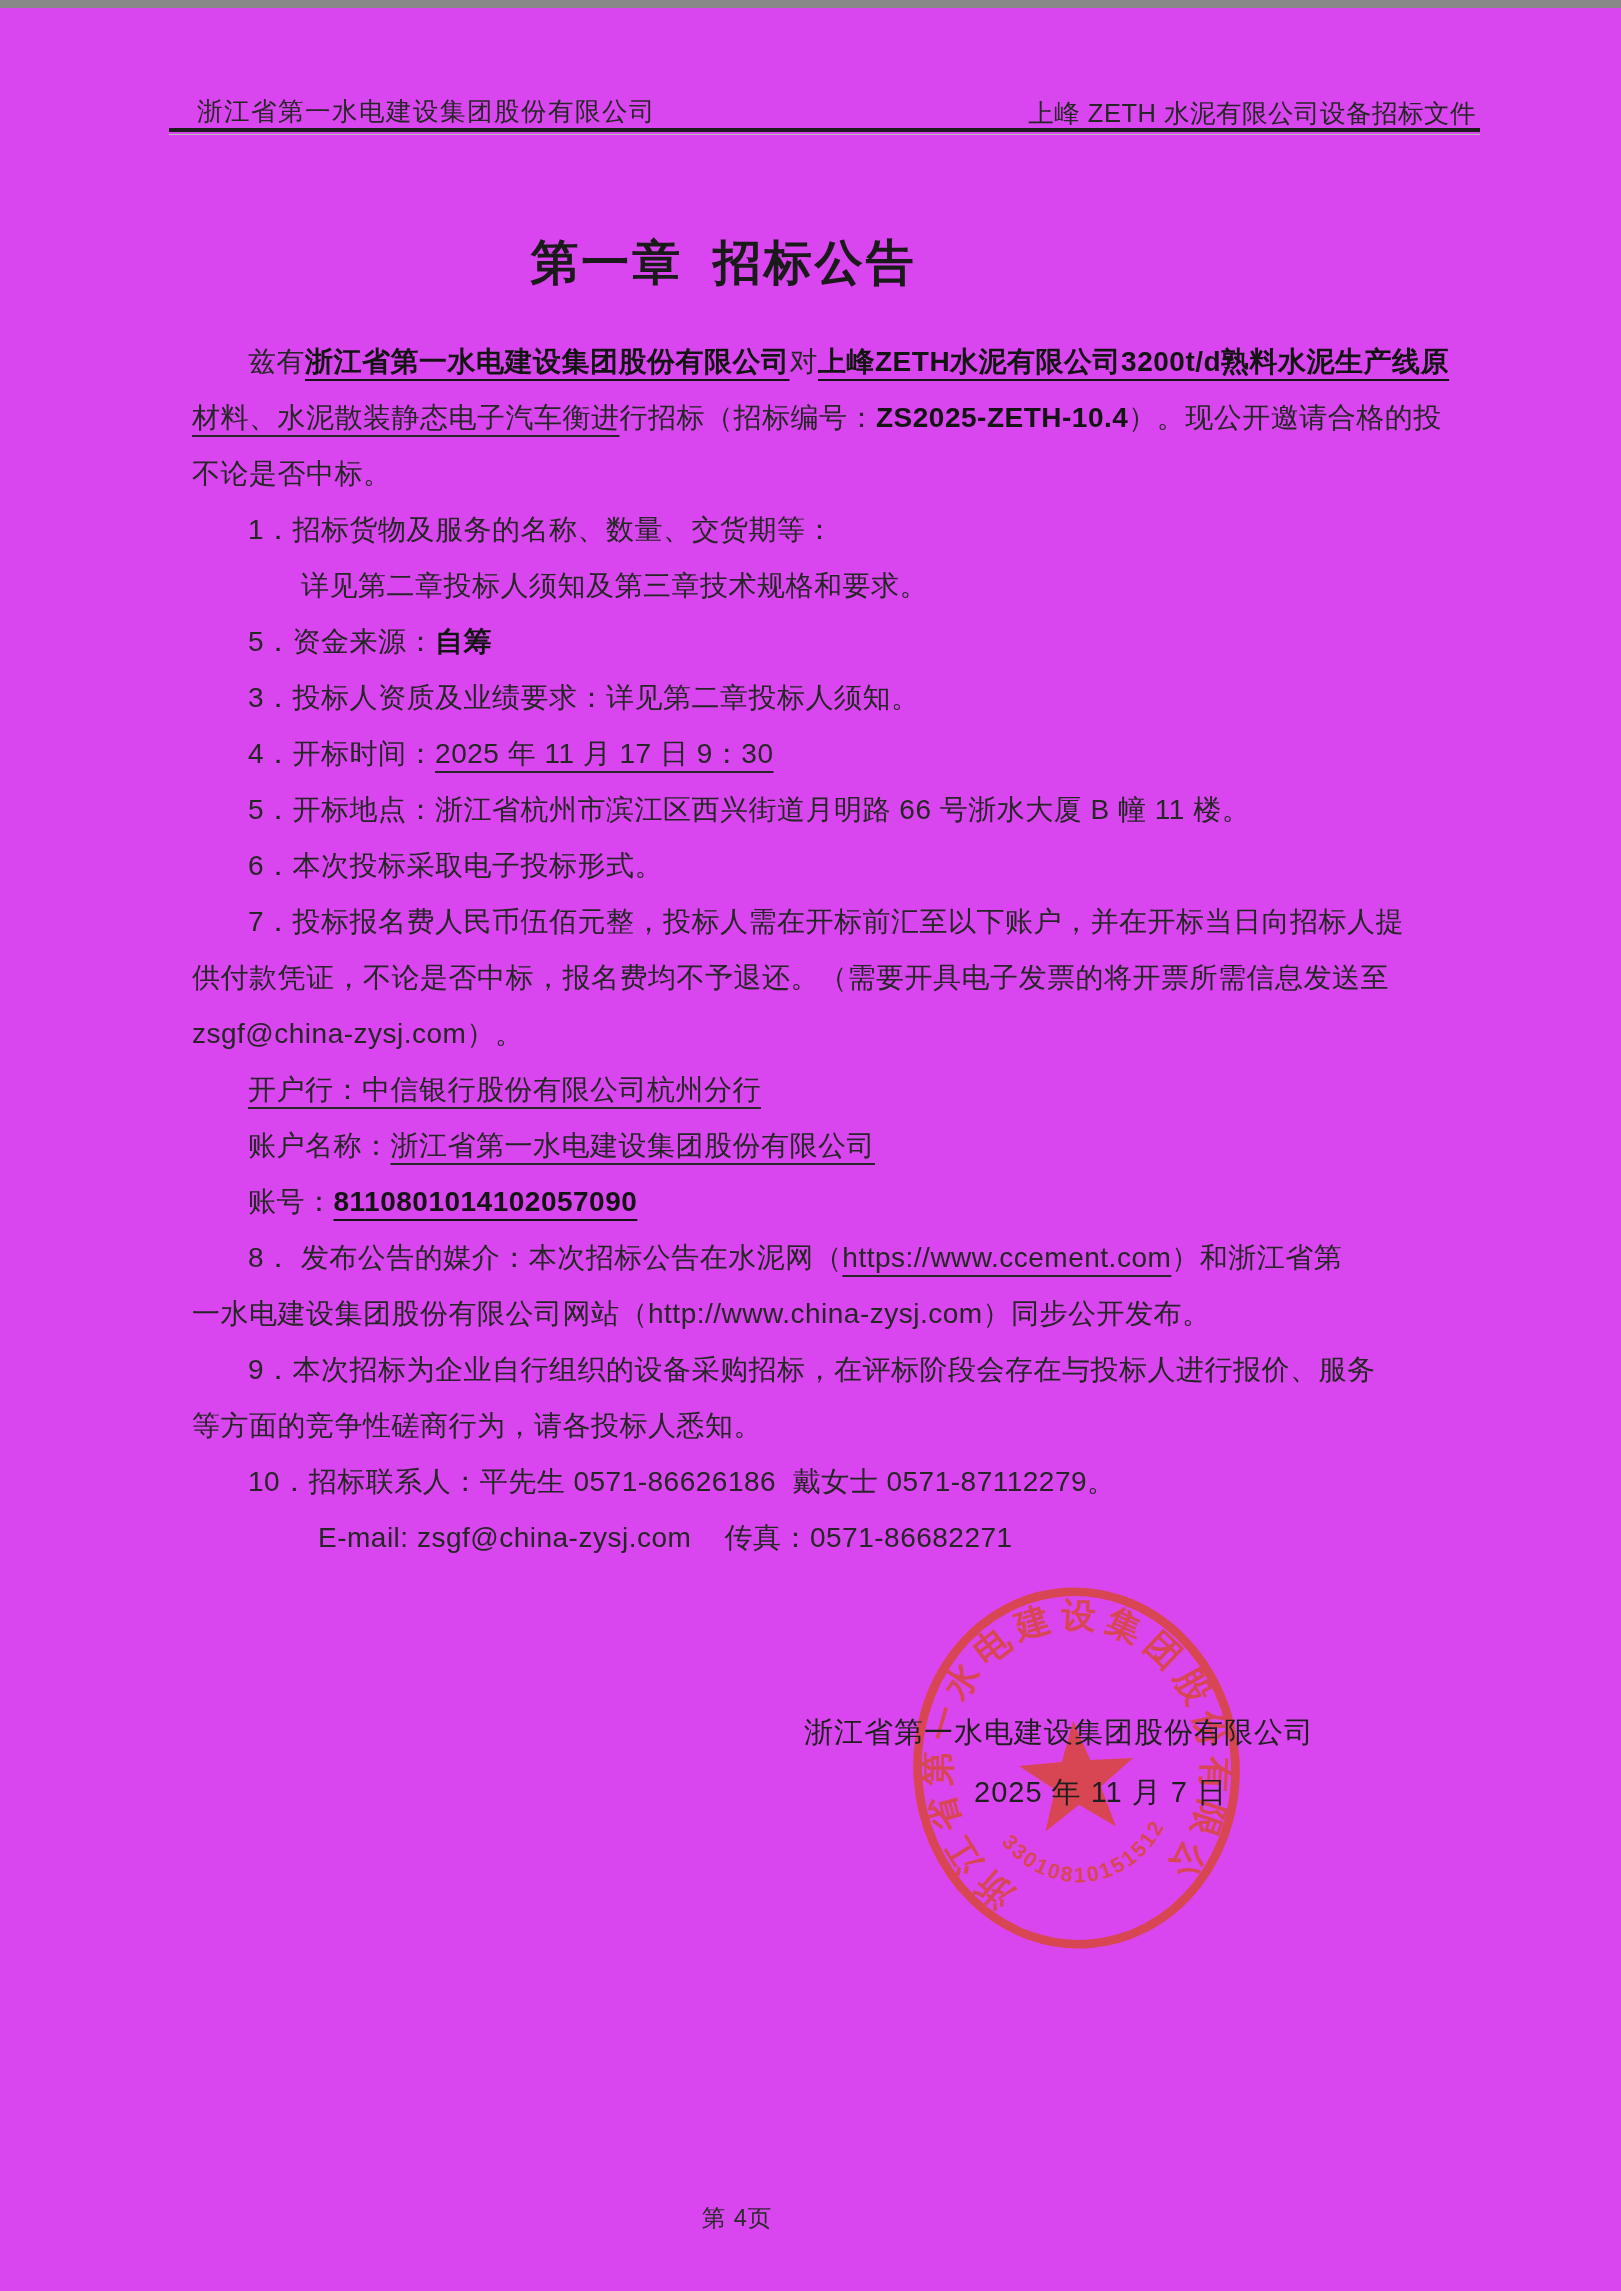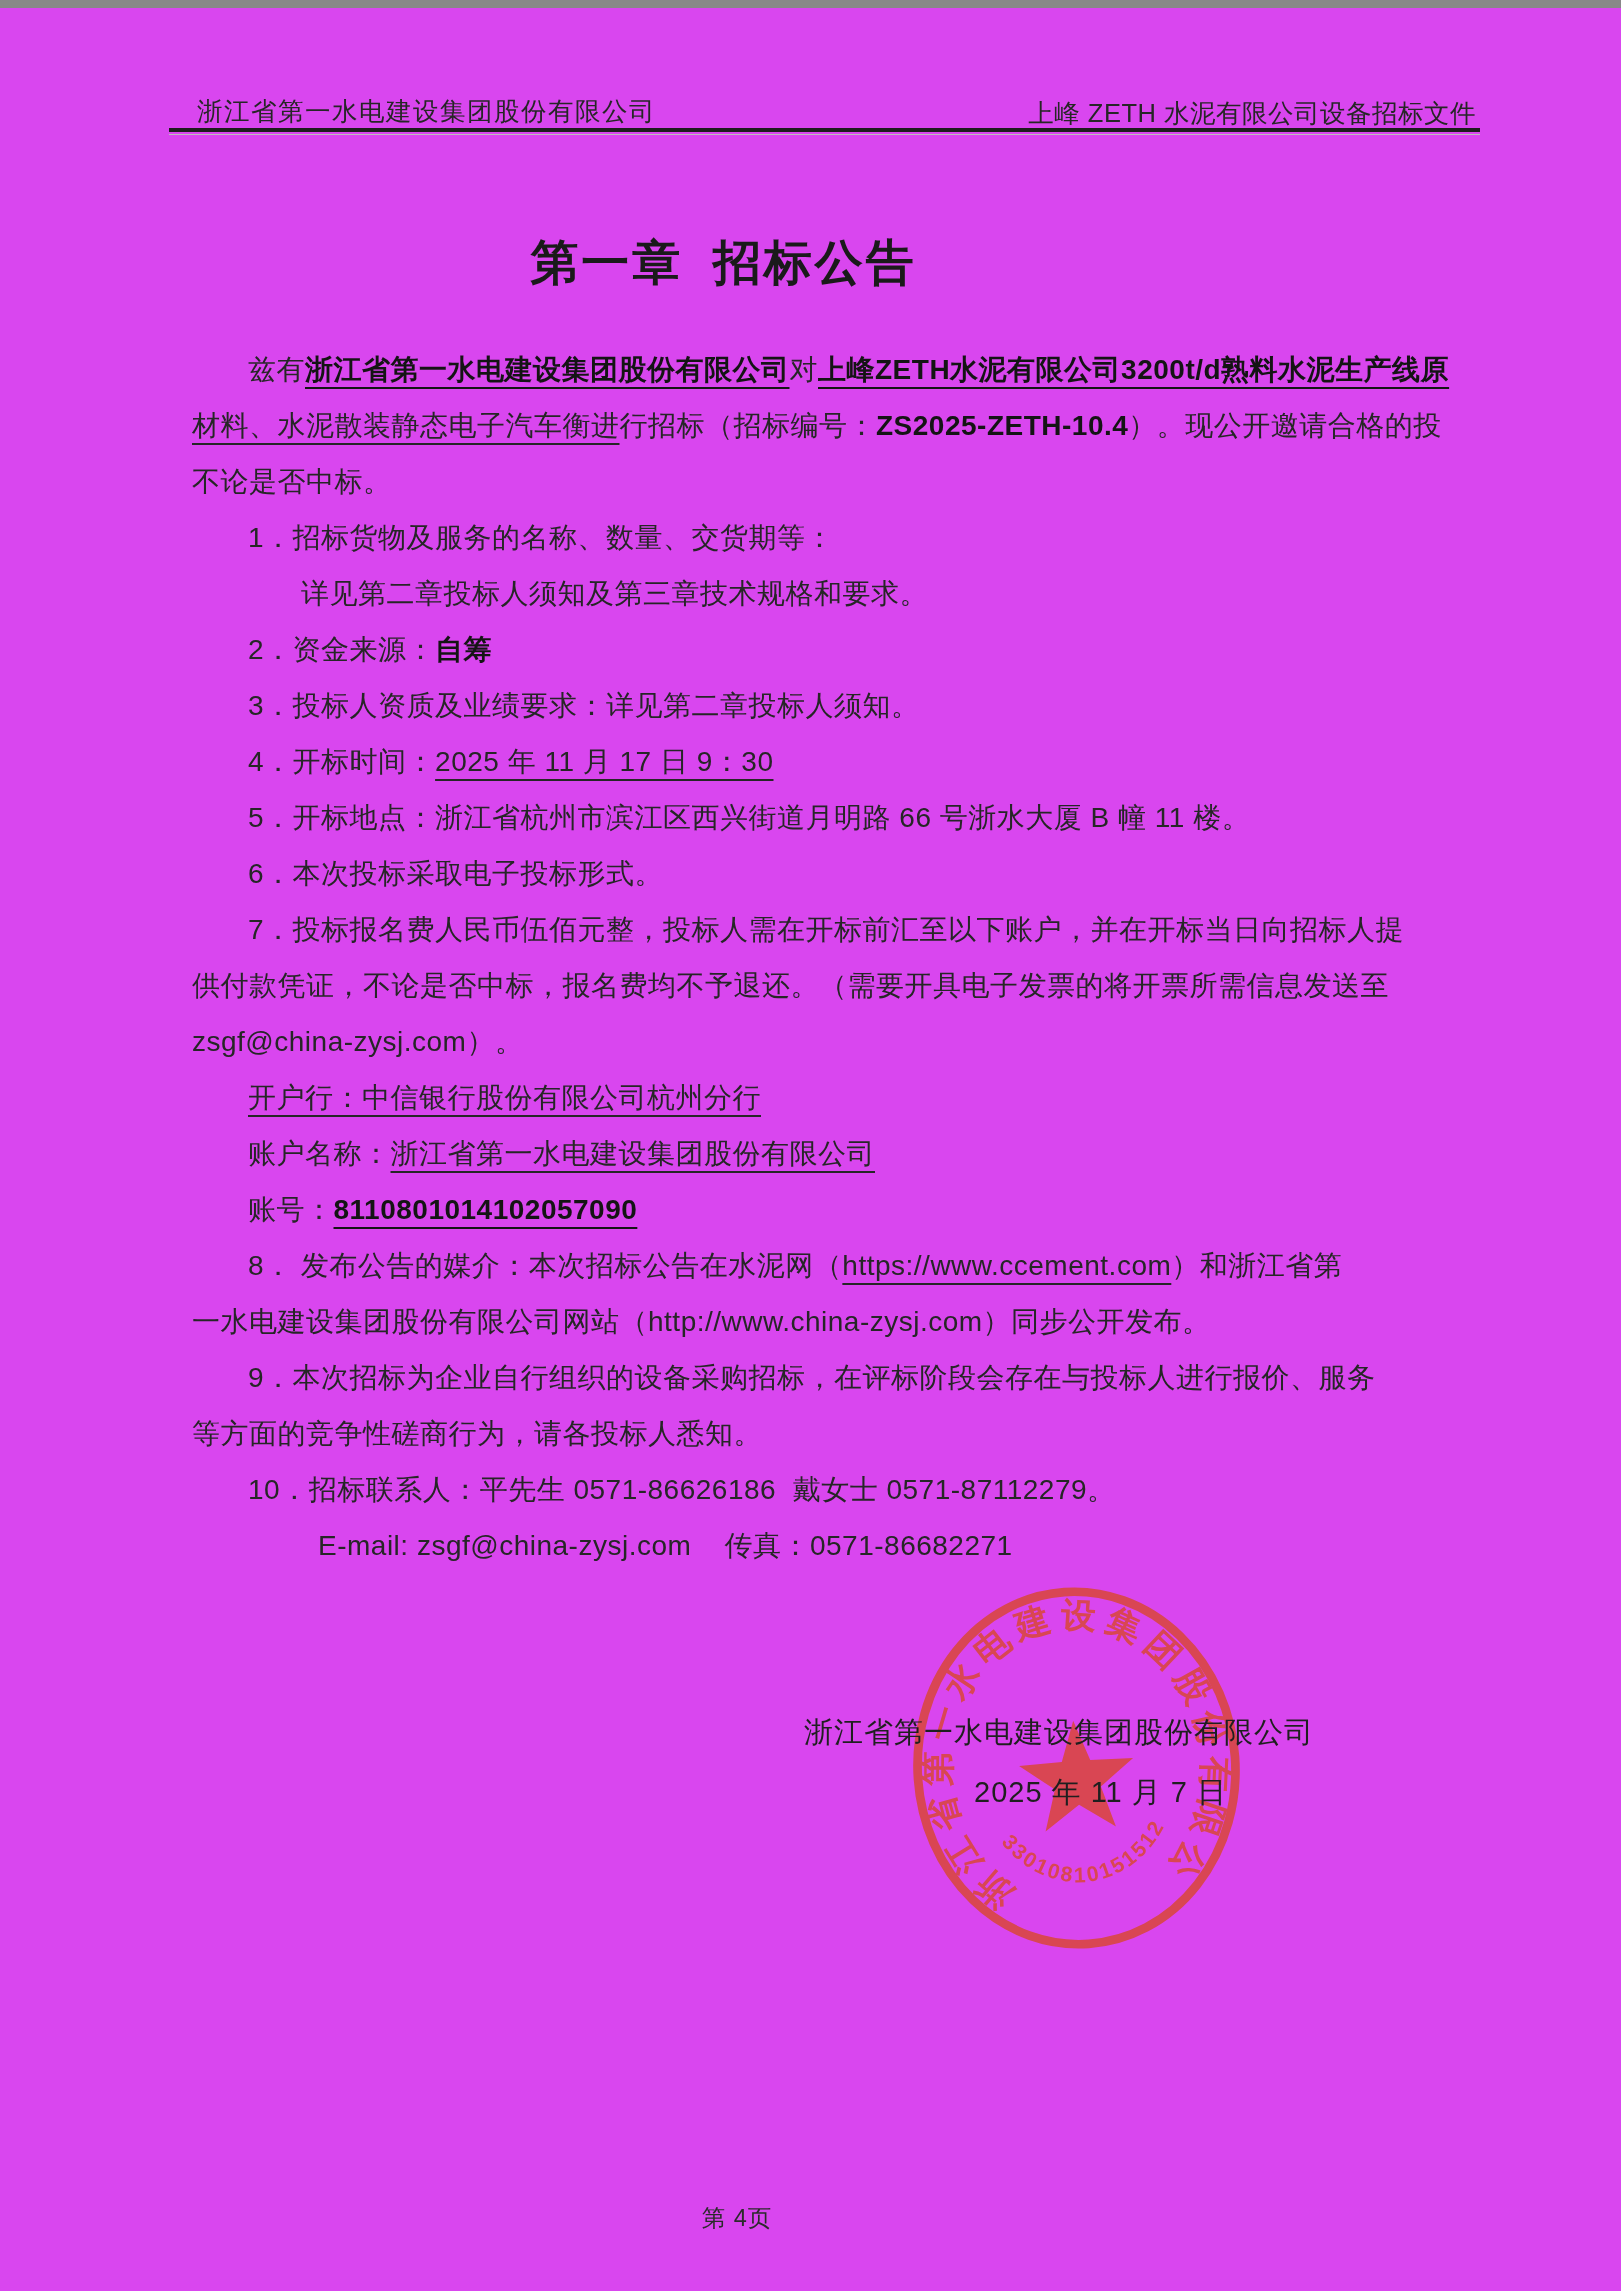--- a/index.html
+++ b/index.html
@@ -20,21 +20,21 @@
   
   .doc-title {
     position:absolute; left:0; top:223px; width:1447px;
     text-align:center;
     font-family:"Liberation Serif", serif;
     font-weight:700; font-size:48px; letter-spacing:2.9px;
     color:#1a1a1a; white-space:pre;
   }
   
   .body-lines {
-    position:absolute; left:192px; top:334px; width:1294px;
+    position:absolute; left:192px; top:326px; width:1294px;
     font-size:28px; line-height:56px; letter-spacing:0.5px;
   }
   .line { white-space:pre; height:56px; }
   .b { font-weight:700; color:#141414; }
   .u { text-decoration:underline; text-underline-offset:7.8px; text-decoration-thickness:1.8px; }
   
   .sig-company { position:absolute; left:804px; top:1705px; font-size:29px; letter-spacing:1px; z-index:3; white-space:pre; color:#1f1f1f;}
   .sig-date    { position:absolute; left:974px; top:1765px; font-size:29px; letter-spacing:1px; z-index:3; white-space:pre; color:#1f1f1f;}
   
   .seal { position:absolute; left:907px; top:1574px; width:339px; height:372px; z-index:2; opacity:0.87; transform:rotate(-4deg); }
@@ -51,21 +51,21 @@
   <div class="hdr-rule"></div>
 
   <div class="doc-title">第一章  招标公告</div>
 
   <div class="body-lines">
       <div class="line" style="padding-left: 56px;"><span class="">兹有</span><span class="b u">浙江省第一水电建设集团股份有限公司</span><span class="">对</span><span class="b u">上峰ZETH水泥有限公司3200t/d熟料水泥生产线原</span></div>
       <div class="line" style="padding-left: 0px;"><span class="u">材料、水泥散装静态电子汽车衡进</span><span class="">行招标（招标编号：</span><span class="b ">ZS2025-ZETH-10.4</span><span class="">）。现公开邀请合格的投</span></div>
       <div class="line" style="padding-left: 0px;"><span class="">不论是否中标。</span></div>
       <div class="line" style="padding-left: 56px;"><span class="">1．招标货物及服务的名称、数量、交货期等：</span></div>
       <div class="line" style="padding-left: 109px;"><span class="">详见第二章投标人须知及第三章技术规格和要求。</span></div>
-      <div class="line" style="padding-left: 56px;"><span class="">2．资金来源：</span><span class="b ">自筹</span></div>
+      <div class="line" style="padding-left: 56px;"><span class="">5．资金来源：</span><span class="b ">自筹</span></div>
       <div class="line" style="padding-left: 56px;"><span class="">3．投标人资质及业绩要求：详见第二章投标人须知。</span></div>
       <div class="line" style="padding-left: 56px;"><span class="">4．开标时间：</span><span class="u">2025 年 11 月 17 日 9：30</span></div>
       <div class="line" style="padding-left: 56px;"><span class="">5．开标地点：浙江省杭州市滨江区西兴街道月明路 66 号浙水大厦 B 幢 11 楼。</span></div>
       <div class="line" style="padding-left: 56px;"><span class="">6．本次投标采取电子投标形式。</span></div>
       <div class="line" style="padding-left: 56px;"><span class="">7．投标报名费人民币伍佰元整，投标人需在开标前汇至以下账户，并在开标当日向招标人提</span></div>
       <div class="line" style="padding-left: 0px;"><span class="">供付款凭证，不论是否中标，报名费均不予退还。（需要开具电子发票的将开票所需信息发送至</span></div>
       <div class="line" style="padding-left: 0px;"><span class="">zsgf@china-zysj.com）。</span></div>
       <div class="line" style="padding-left: 56px;"><span class="u">开户行：中信银行股份有限公司杭州分行</span></div>
       <div class="line" style="padding-left: 56px;"><span class="">账户名称：</span><span class="u">浙江省第一水电建设集团股份有限公司</span></div>
       <div class="line" style="padding-left: 56px;"><span class="">账号：</span><span class="b u">8110801014102057090</span></div>

